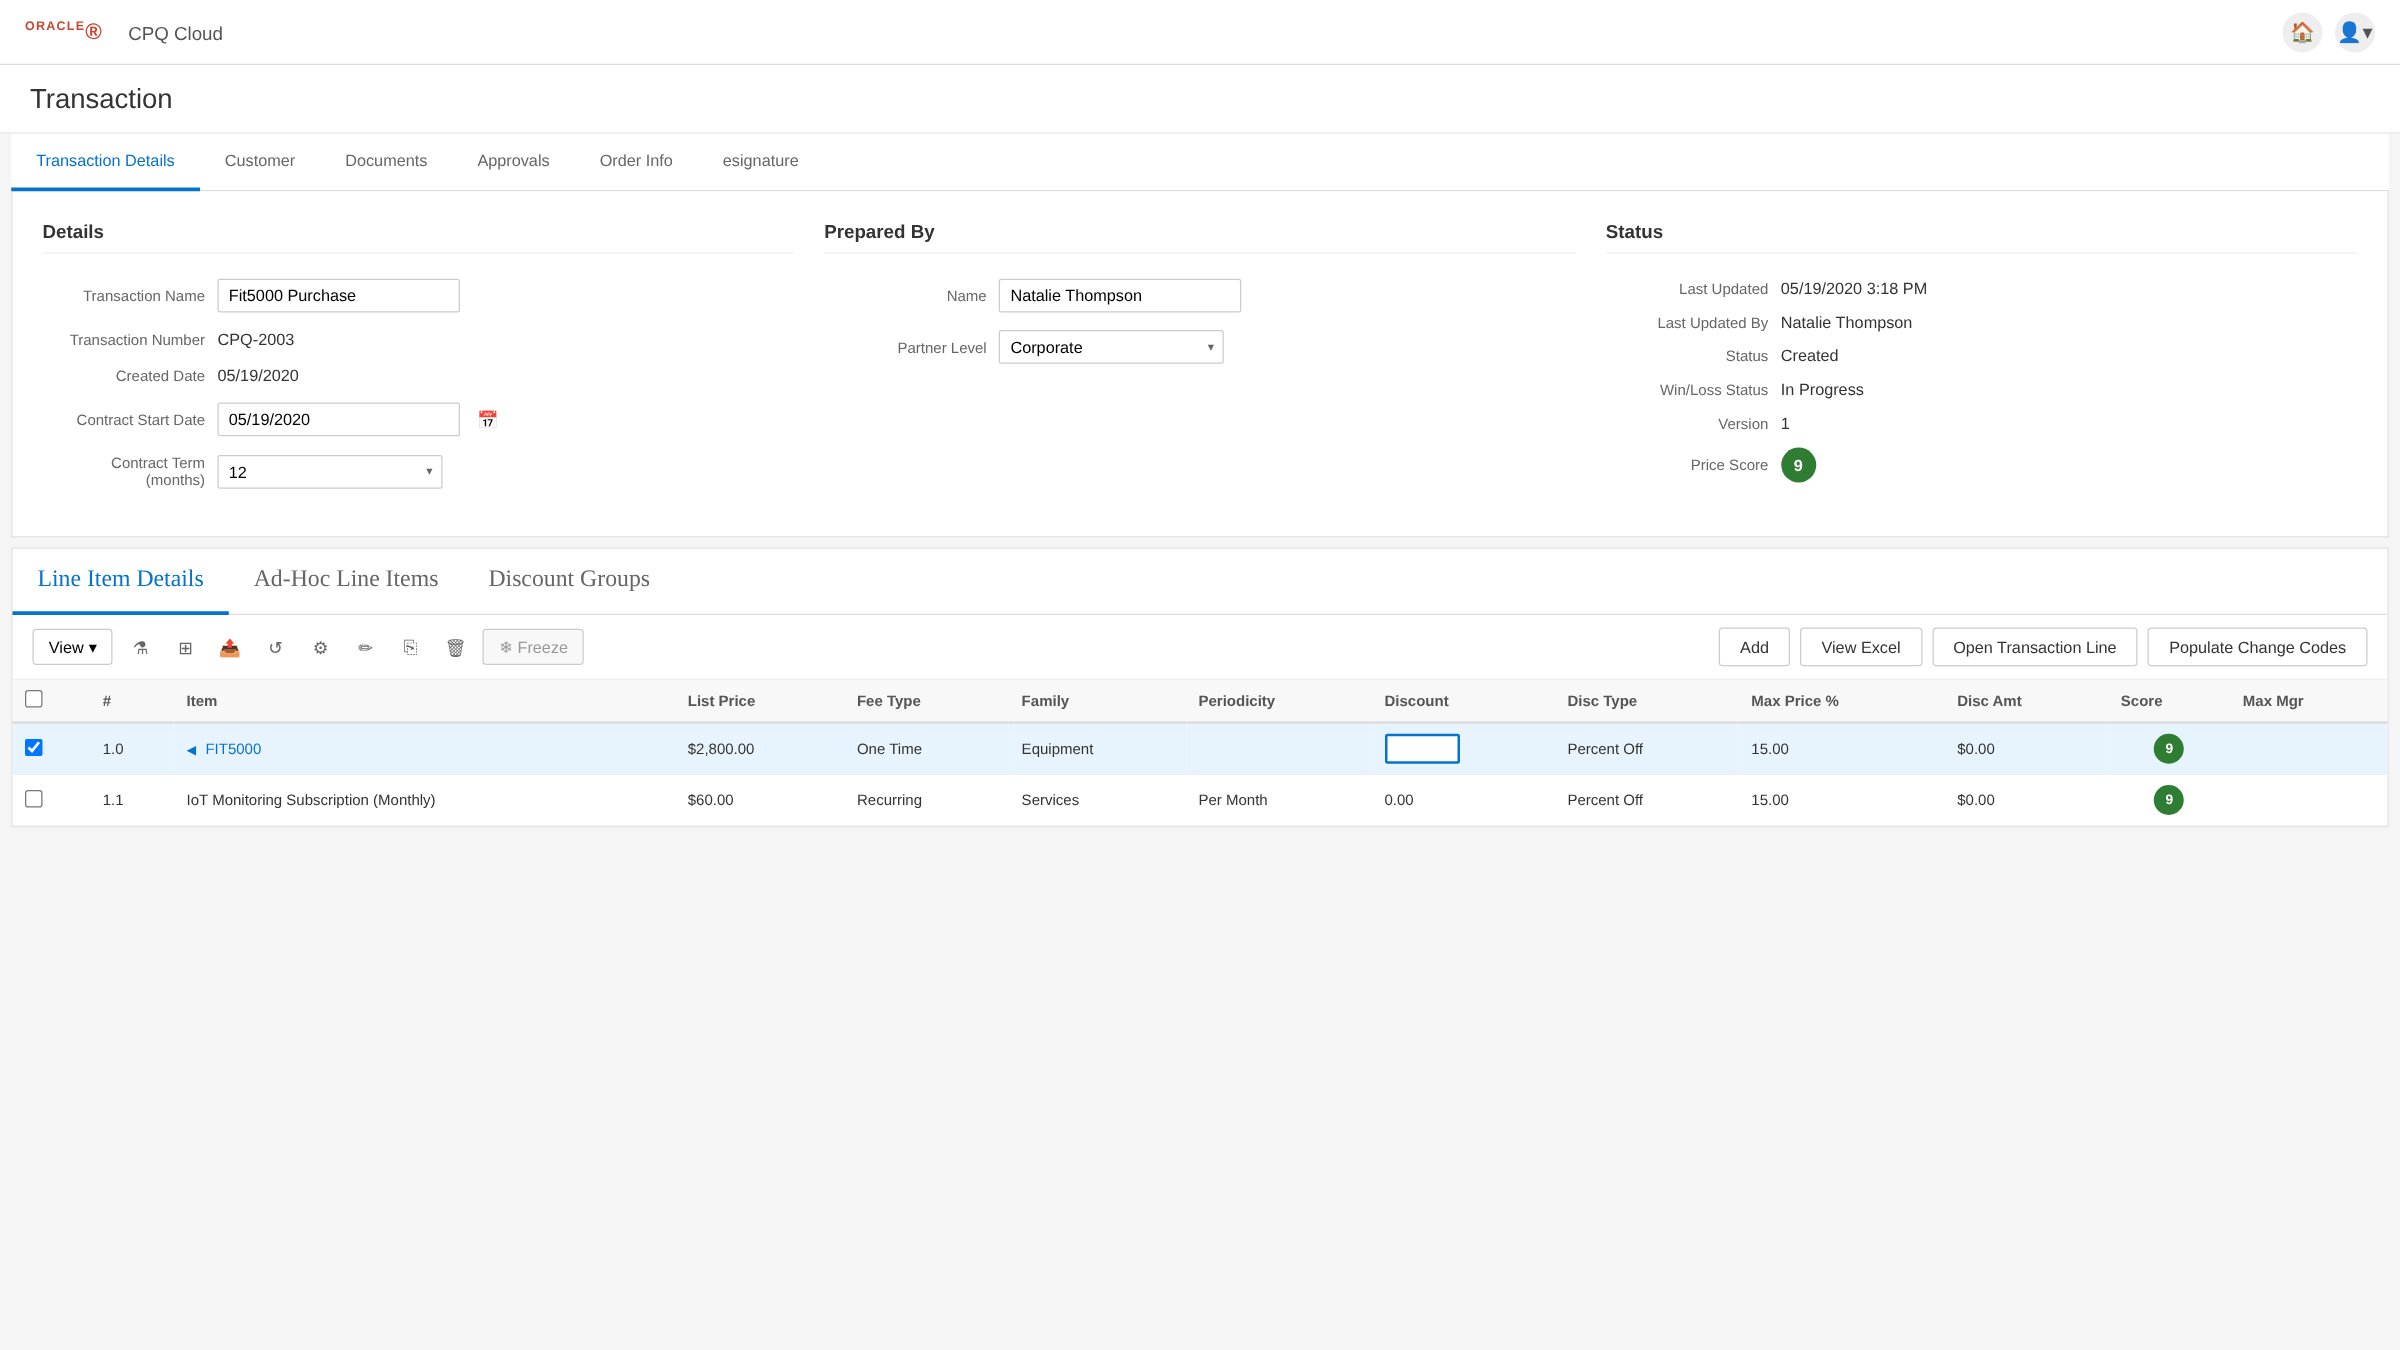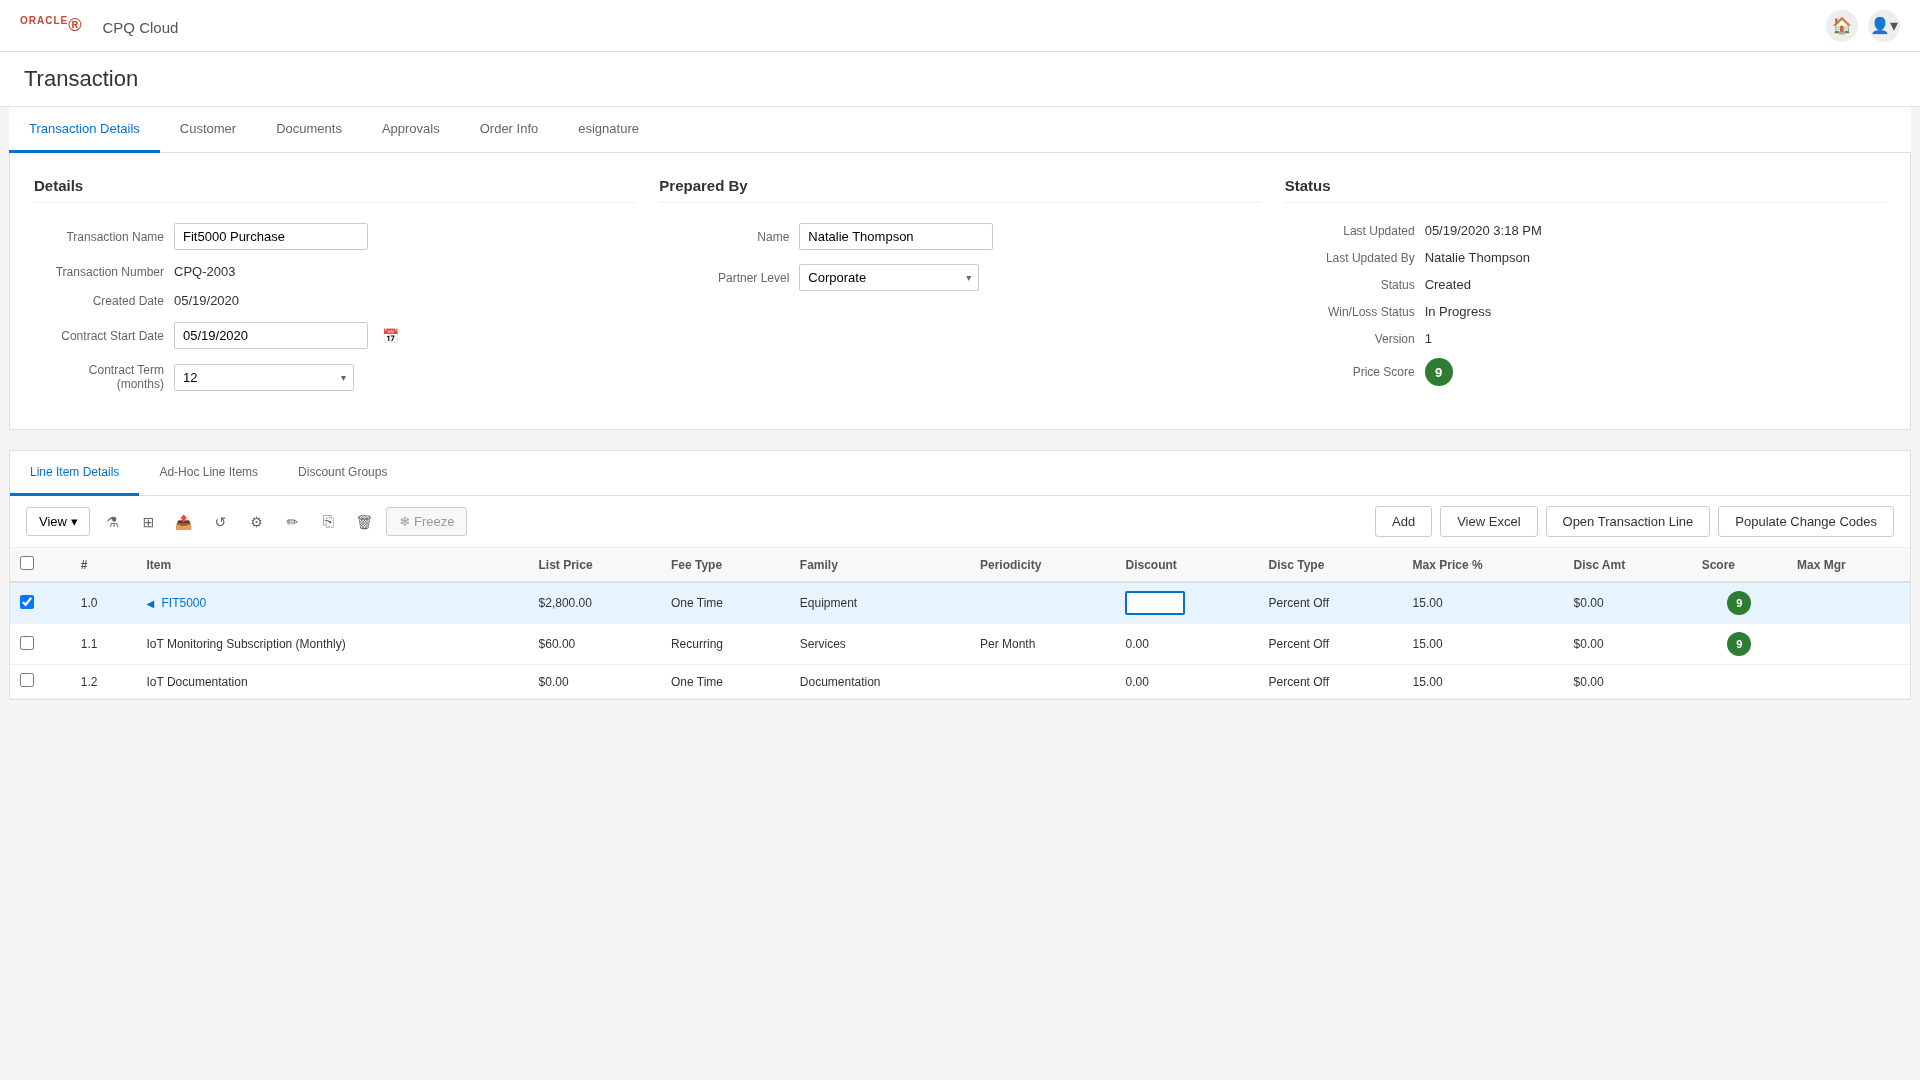--- a/index.html
+++ b/index.html
@@ -35,21 +35,21 @@
 
     
     .tabs { display: flex; gap: 0; border-bottom: 1px solid #ddd; background: #fff; padding: 0 0 0 0; margin-bottom: 0; }
     .tab {
       padding: 14px 20px; cursor: pointer; font-size: 13px; color: #666;
       border-bottom: 3px solid transparent; margin-bottom: -1px;
     }
     .tab.active { color: #0572ce; border-bottom: 3px solid #0572ce; font-weight: 500; }
 
     
-    .card { background: #fff; border: 1px solid #e0e0e0; border-top: none; padding: 24px; margin-bottom: 20px; }
+    .card { background: #fff; border: 1px solid #e0e0e0; border-top: none; padding: 24px; margin-bottom: 8px; }
 
     
     .details-grid { display: grid; grid-template-columns: 1fr 1fr 1fr; gap: 24px; }
     .section-title { font-size: 15px; font-weight: 600; color: #333; margin-bottom: 20px; border-bottom: 1px solid #eee; padding-bottom: 8px; }
 
     
     .form-row { display: flex; align-items: center; margin-bottom: 14px; gap: 10px; }
     .form-label { font-size: 12px; color: #666; text-align: right; min-width: 130px; flex-shrink: 0; }
     .form-value { font-size: 13px; color: #333; }
     .form-input {
@@ -71,22 +71,22 @@
     .price-score-badge {
       width: 28px; height: 28px; border-radius: 50%; background: #2e7d32;
       color: #fff; display: flex; align-items: center; justify-content: center;
       font-size: 13px; font-weight: bold;
     }
 
     
     .line-items-section { background: #fff; border: 1px solid #e0e0e0; padding: 0; }
     .line-items-tabs { display: flex; gap: 0; border-bottom: 1px solid #ddd; padding: 0; }
     .line-tab {
-      padding: 14px 20px; cursor: pointer; font-size: 12px; color: #666;
-      border-bottom: 3px solid transparent; margin-bottom: -1px;
+      padding: 14px 20px; cursor: pointer; font-size: 19px; color: #666;
+      border-bottom: 3px solid transparent; margin-bottom: -1px; font-family: Liberation Serif, serif;
     }
     .line-tab.active { color: #0572ce; border-bottom: 3px solid #0572ce; }
 
     
     .table-toolbar {
       display: flex; align-items: center; justify-content: space-between;
       padding: 10px 16px; border-bottom: 1px solid #eee;
     }
     .toolbar-left { display: flex; align-items: center; gap: 8px; }
     .toolbar-right { display: flex; gap: 8px; }
@@ -345,35 +345,18 @@
           <td>0.00</td>
           <td>Percent Off</td>
           <td>15.00</td>
           <td>$0.00</td>
           <td>
             <div class="score-badge">9</div>
           </td>
           <td></td>
         </tr>
 
-        <tr>
-          <td>
-            <input type="checkbox" class="checkbox" style="">
-          </td>
-          <td>1.2</td>
-          <td>IoT Documentation</td>
-          <td>$0.00</td>
-          <td>One Time</td>
-          <td>Documentation</td>
-          <td></td>
-          <td>0.00</td>
-          <td>Percent Off</td>
-          <td>15.00</td>
-          <td>$0.00</td>
-          <td></td>
-          <td></td>
-        </tr>
       </tbody>
     </table>
 
   </div>
 
 </div>
 
 </body></html>

